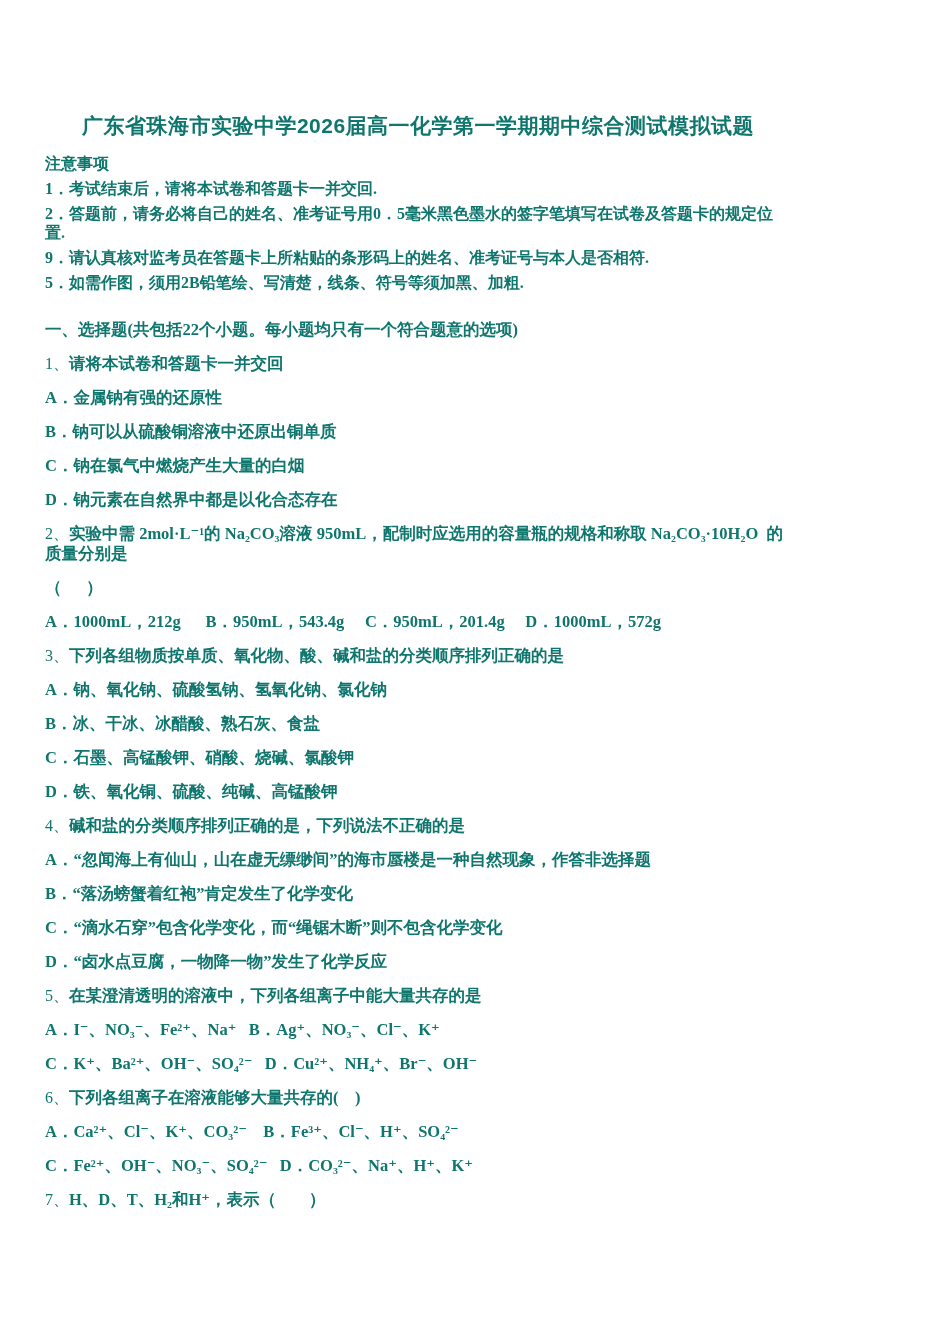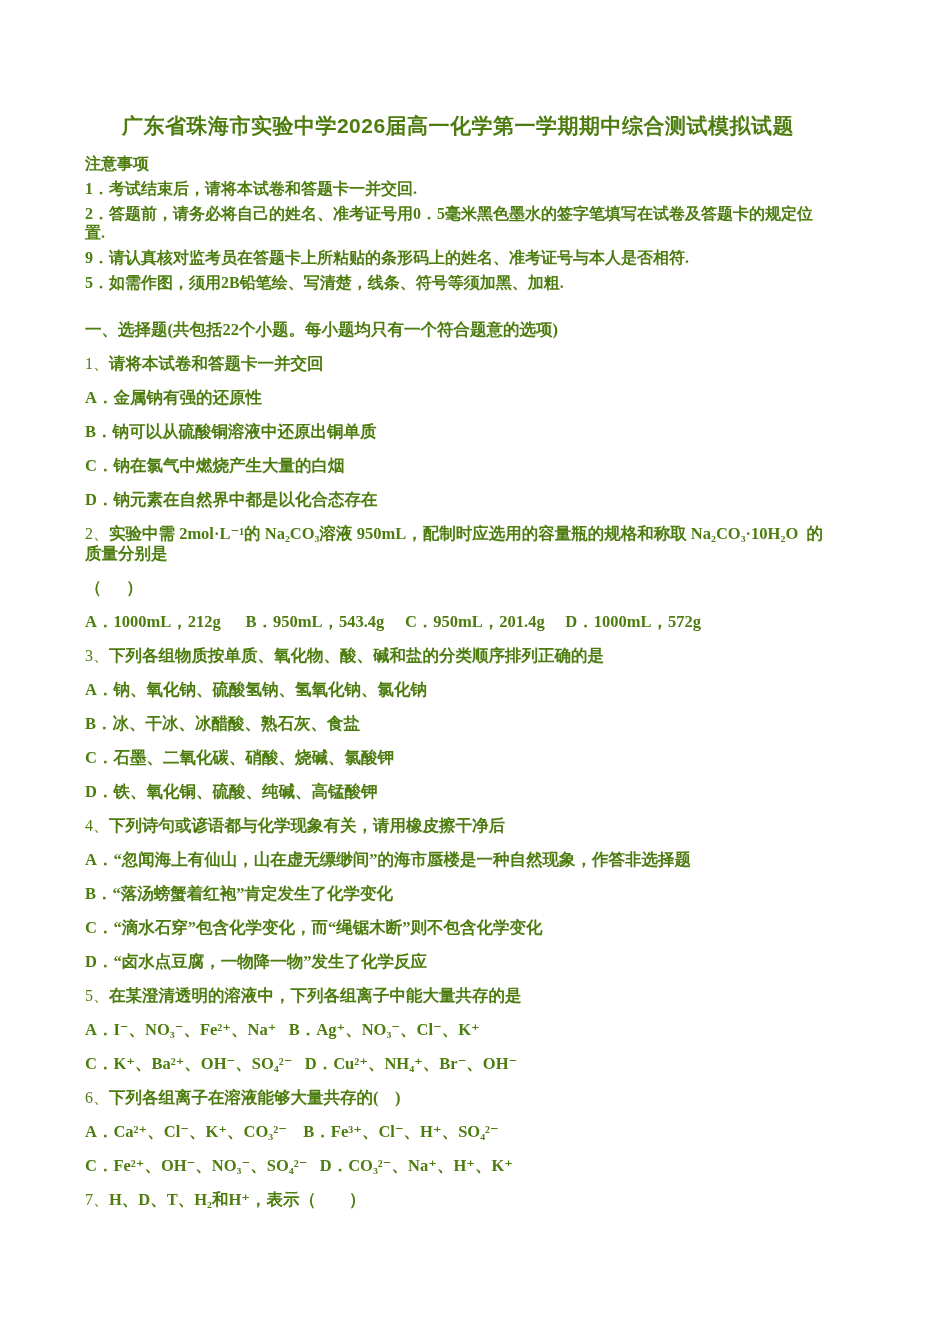--- a/index.html
+++ b/index.html
@@ -3,24 +3,23 @@
 <meta charset="utf-8">
 <style>
   html, body { margin: 0; padding: 0; background: #ffffff; }
   .page {
     position: relative;
     width: 836px;
     height: 1344px;
     box-sizing: border-box;
     padding: 112px 45px 0 45px;
     background: #ffffff;
-    color: #4d7c0f;
+    color: #0f766e;
     font-family: "Liberation Serif", "DejaVu Serif", serif;
     overflow: hidden;
-    margin-left: 40px;
   }
   .title {
     margin: 0 0 14px 0;
     text-align: center;
     font-size: 21px;
     font-weight: 700;
     font-family: "Liberation Sans", "DejaVu Sans", sans-serif;
     letter-spacing: 0.5px;
   }
   .notice-heading {
@@ -91,26 +90,26 @@
   <div>
     <p class="q-stem"><span class="q-num">2、</span><span class="q-text">实验中需 2mol·L⁻¹的 Na₂CO₃溶液 950mL，配制时应选用的容量瓶的规格和称取 Na₂CO₃·10H₂O  的质量分别是</span></p>
     <p class="q-line">（      ）</p>
     <p class="q-line">A．1000mL，212g      B．950mL，543.4g     C．950mL，201.4g     D．1000mL，572g</p>
   </div>
 
   <div>
     <p class="q-stem"><span class="q-num">3、</span><span class="q-text">下列各组物质按单质、氧化物、酸、碱和盐的分类顺序排列正确的是</span></p>
     <p class="q-line">A．钠、氧化钠、硫酸氢钠、氢氧化钠、氯化钠</p>
     <p class="q-line">B．冰、干冰、冰醋酸、熟石灰、食盐</p>
-    <p class="q-line">C．石墨、二氧化碳、硝酸、烧碱、氯酸钾</p>
+    <p class="q-line">C．石墨、高锰酸钾、硝酸、烧碱、氯酸钾</p>
     <p class="q-line">D．铁、氧化铜、硫酸、纯碱、高锰酸钾</p>
   </div>
 
   <div>
-    <p class="q-stem"><span class="q-num">4、</span><span class="q-text">下列诗句或谚语都与化学现象有关，请用橡皮擦干净后</span></p>
+    <p class="q-stem"><span class="q-num">4、</span><span class="q-text">碱和盐的分类顺序排列正确的是，下列说法不正确的是</span></p>
     <p class="q-line">A．“忽闻海上有仙山，山在虚无缥缈间”的海市蜃楼是一种自然现象，作答非选择题</p>
     <p class="q-line">B．“落汤螃蟹着红袍”肯定发生了化学变化</p>
     <p class="q-line">C．“滴水石穿”包含化学变化，而“绳锯木断”则不包含化学变化</p>
     <p class="q-line">D．“卤水点豆腐，一物降一物”发生了化学反应</p>
   </div>
 
   <div>
     <p class="q-stem"><span class="q-num">5、</span><span class="q-text">在某澄清透明的溶液中，下列各组离子中能大量共存的是</span></p>
     <p class="q-line">A．I⁻、NO₃⁻、Fe²⁺、Na⁺   B．Ag⁺、NO₃⁻、Cl⁻、K⁺</p>
     <p class="q-line">C．K⁺、Ba²⁺、OH⁻、SO₄²⁻   D．Cu²⁺、NH₄⁺、Br⁻、OH⁻</p>

